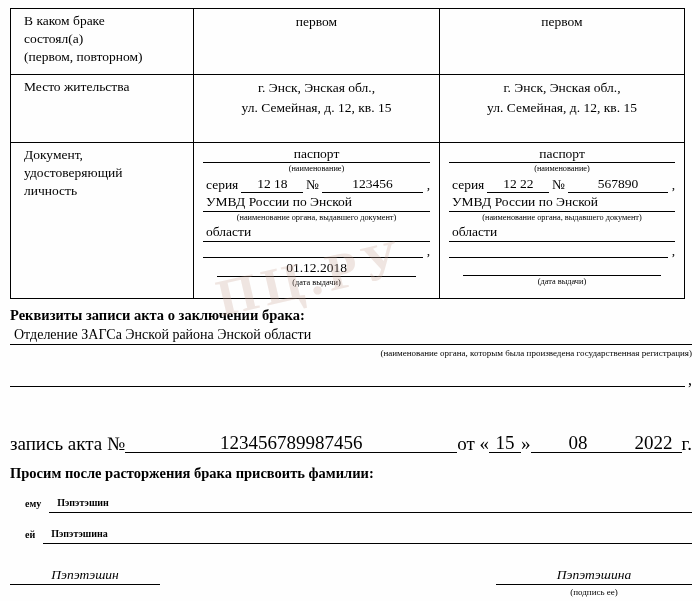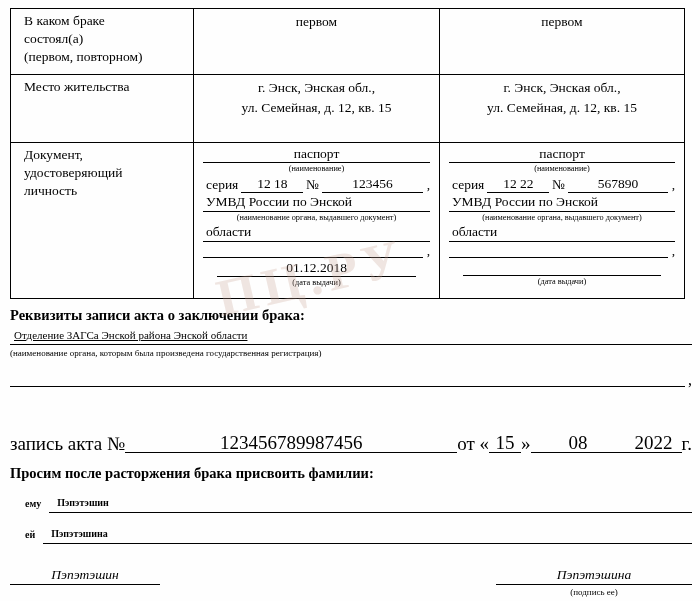--- a/index.html
+++ b/index.html
@@ -54,22 +54,22 @@
   .useg { border-bottom:1px solid #000; text-align:center; }
   .seg-series { flex:0 0 62px; }
   .seg-number { flex:1; }
   .comma { width:7px; text-align:right; }
   .blank-comma { display:flex; align-items:flex-end; height:15px; margin-top:1px; line-height:14px; }
   .ufill { flex:1; border-bottom:1px solid #000; height:14px; }
   .date-val { margin:1px 14px 0 14px; }
 
   .bottom { width:682px; margin:0 0 0 10px; }
   .sec-heading { font-weight:bold; font-size:14.5px; margin-top:8px; }
-  .org-line { border-bottom:1px solid #000; font-size:11px; line-height:18px; margin-top:2px; padding-left:4px;text-decoration:underline; }
-  .cap-wide { font-size:9px; text-align:left; line-height:12px; padding-top:2px; }
+  .org-line { border-bottom:1px solid #000; font-size:14px; line-height:18px; margin-top:2px; padding-left:4px; }
+  .cap-wide { font-size:9px; text-align:right; line-height:12px; padding-top:2px; }
   .blank-wide { display:flex; align-items:flex-end; height:15px; margin-top:13px; line-height:14px; }
   .act-line { display:flex; align-items:flex-end; margin-top:3px; font-size:19px; line-height:19px; }
   .act-line .nowrap { white-space:nowrap; }
   .seg-actnum { flex:1;margin-top:43px; }
   .seg-day { flex:0 0 32px; }
   .seg-month { flex:0 0 95px; }
   .seg-year { flex:0 0 56px; }
   .name-line { display:flex; align-items:flex-end; margin:11px 0 0 15px; font-weight:bold; font-size:10px; line-height:19px; }
   .name-line .nlabel { white-space:nowrap; padding-right:8px; }
   .name-line .nval { flex:1; border-bottom:1px solid #000; padding-left:8px; text-align:left; }

